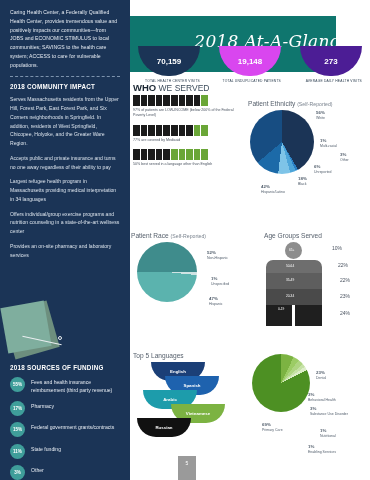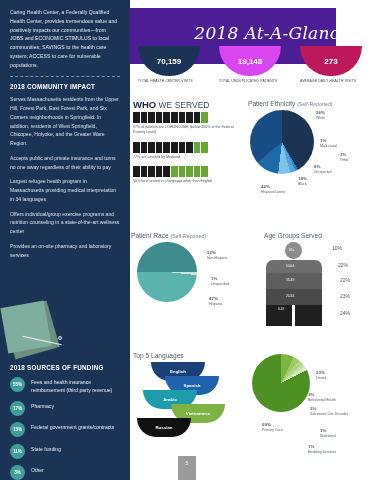--- a/index.html
+++ b/index.html
@@ -54,37 +54,37 @@
     background: #3f9e9a; color: #ffffff; font-size: 4.6px; font-weight: bold;
     display: flex; align-items: center; justify-content: center;
   }
   .fund-label {
     font-size: 5.1px; line-height: 1.5; color: #e8edf4;
     margin-left: 6px; padding-top: 2px;
   }
 
   
   .banner {
-    position: absolute; left: 130px; top: 8px; width: 240px; height: 56px;
-    background: #4c1d95;
+    position: absolute; left: 130px; top: 16px; width: 240px; height: 56px;
+    background: #0f766e;
   }
   .banner-swoosh {
     position: absolute; right: 0; top: 0; width: 34px; height: 56px;
     background: #ffffff;
   }
   .banner-title {
     position: absolute; right: 20px; top: 15px;
     font-family: "DejaVu Serif", serif;
     font-style: italic; font-size: 17px; color: #ffffff;
     letter-spacing: .3px;
   }
 
   
   .stats { position: absolute; left: 130px; top: 46px; width: 240px; height: 48px; }
-  .stat { position: absolute; width: 62px; text-align: left; }
+  .stat { position: absolute; width: 62px; text-align: right; }
   .stat-circle {
     width: 62px; height: 30px; border-radius: 0 0 31px 31px;
     display: flex; align-items: center; justify-content: center;
     font-size: 8px; font-weight: bold; color: #ffffff;
   }
   .stat-label {
     font-size: 3.3px; line-height: 1.45; color: #2c3e50;
     letter-spacing: .2px; margin-top: 3px; text-transform: uppercase;
   }
 
@@ -204,26 +204,26 @@
   <div class="stats">
     <div class="stat" style="left:8px;">
       <div class="stat-circle" style="background:#1b3456;">70,159</div>
       <div class="stat-label">TOTAL HEALTH CENTER VISITS</div>
     </div>
     <div class="stat" style="left:89px;">
       <div class="stat-circle" style="background:#d946ef;">19,148</div>
       <div class="stat-label">TOTAL UNDUPLICATED PATIENTS</div>
     </div>
     <div class="stat" style="left:170px;">
-      <div class="stat-circle" style="background:#be185d;">273</div>
+      <div class="stat-circle" style="background:#4c1d95;">273</div>
       <div class="stat-label">AVERAGE DAILY HEALTH VISITS</div>
     </div>
   </div>
 
-  <div class="panel" style="left:133px; top:99px; width:108px;">
+  <div class="panel" style="left:133px; top:82px; width:108px;">
     <div class="panel-title">
       <span class="lead">WHO</span><span> WE SERVED</span>
     </div>
 
     <div class="icon-row">
       <span class="person p-dark"></span>
       <span class="person p-dark"></span>
       <span class="person p-dark"></span>
       <span class="person p-dark"></span>
       <span class="person p-dark"></span>

